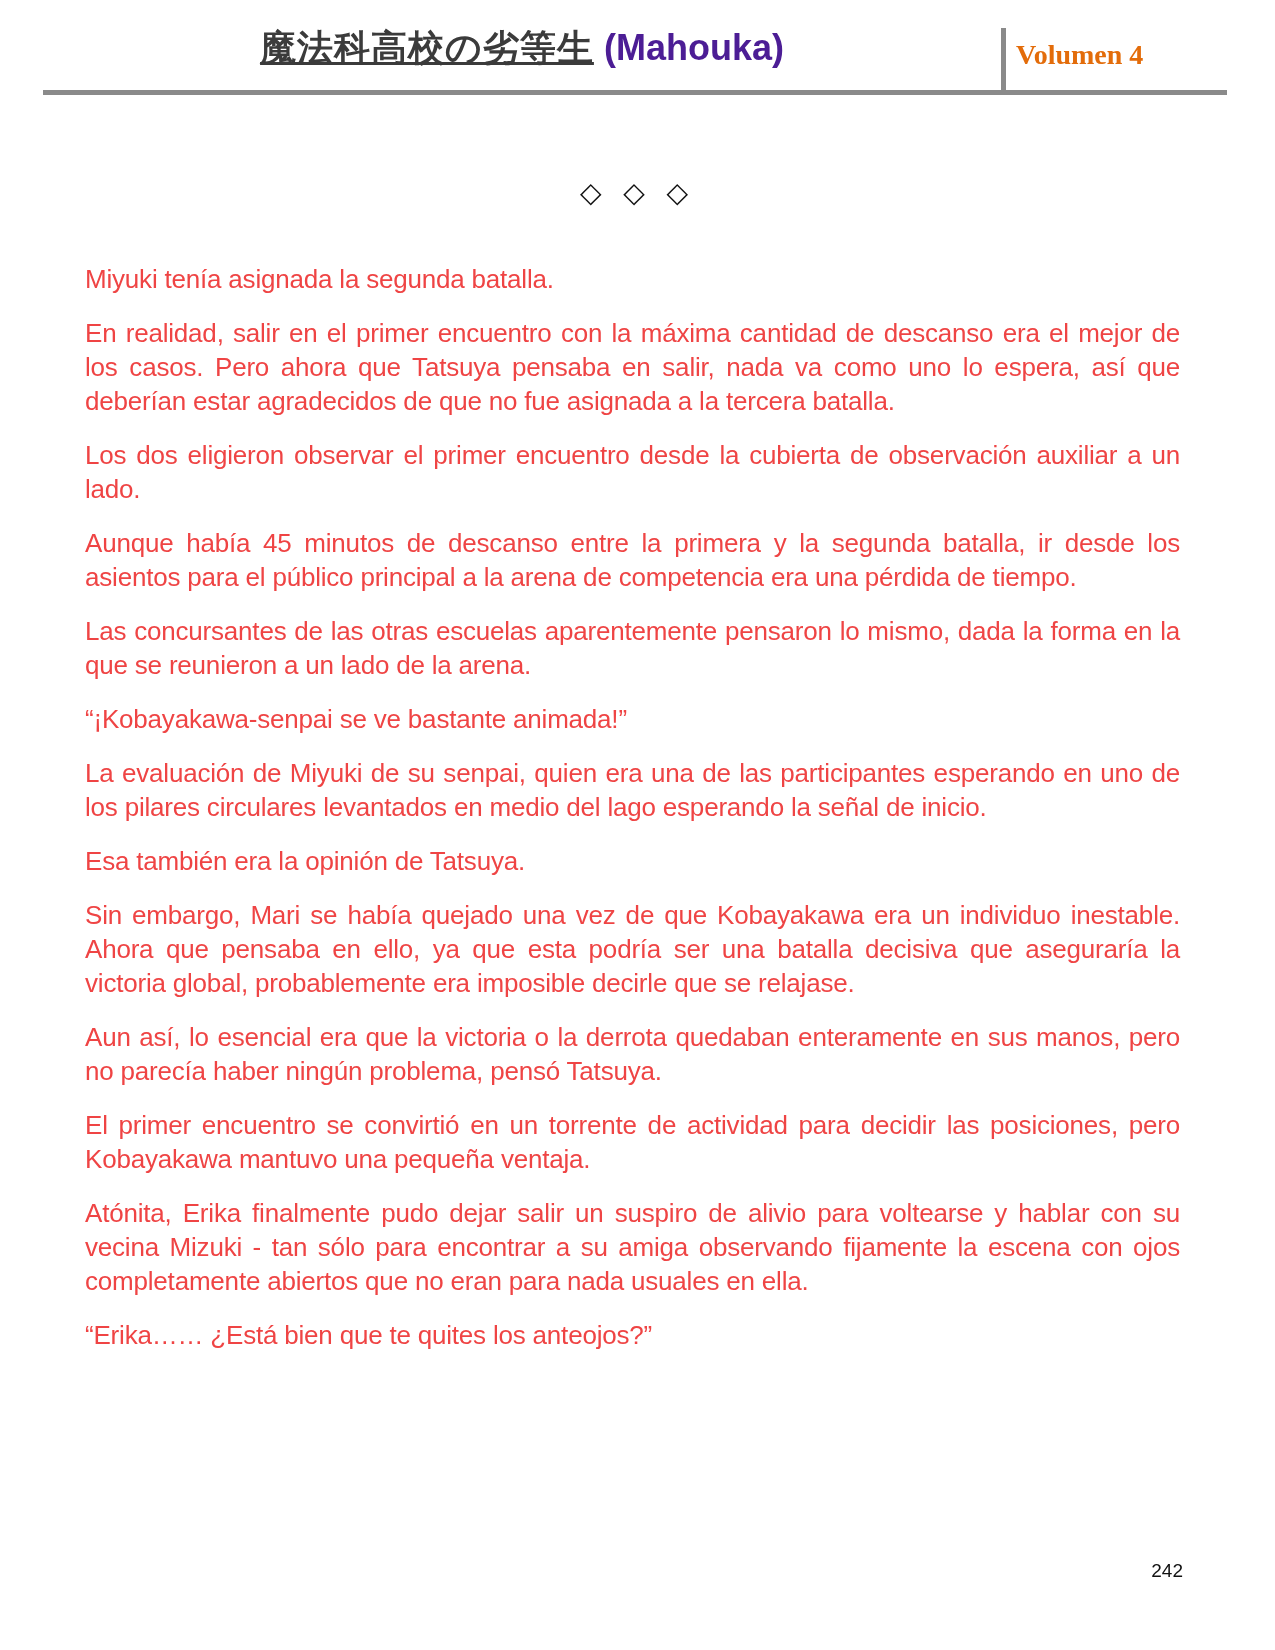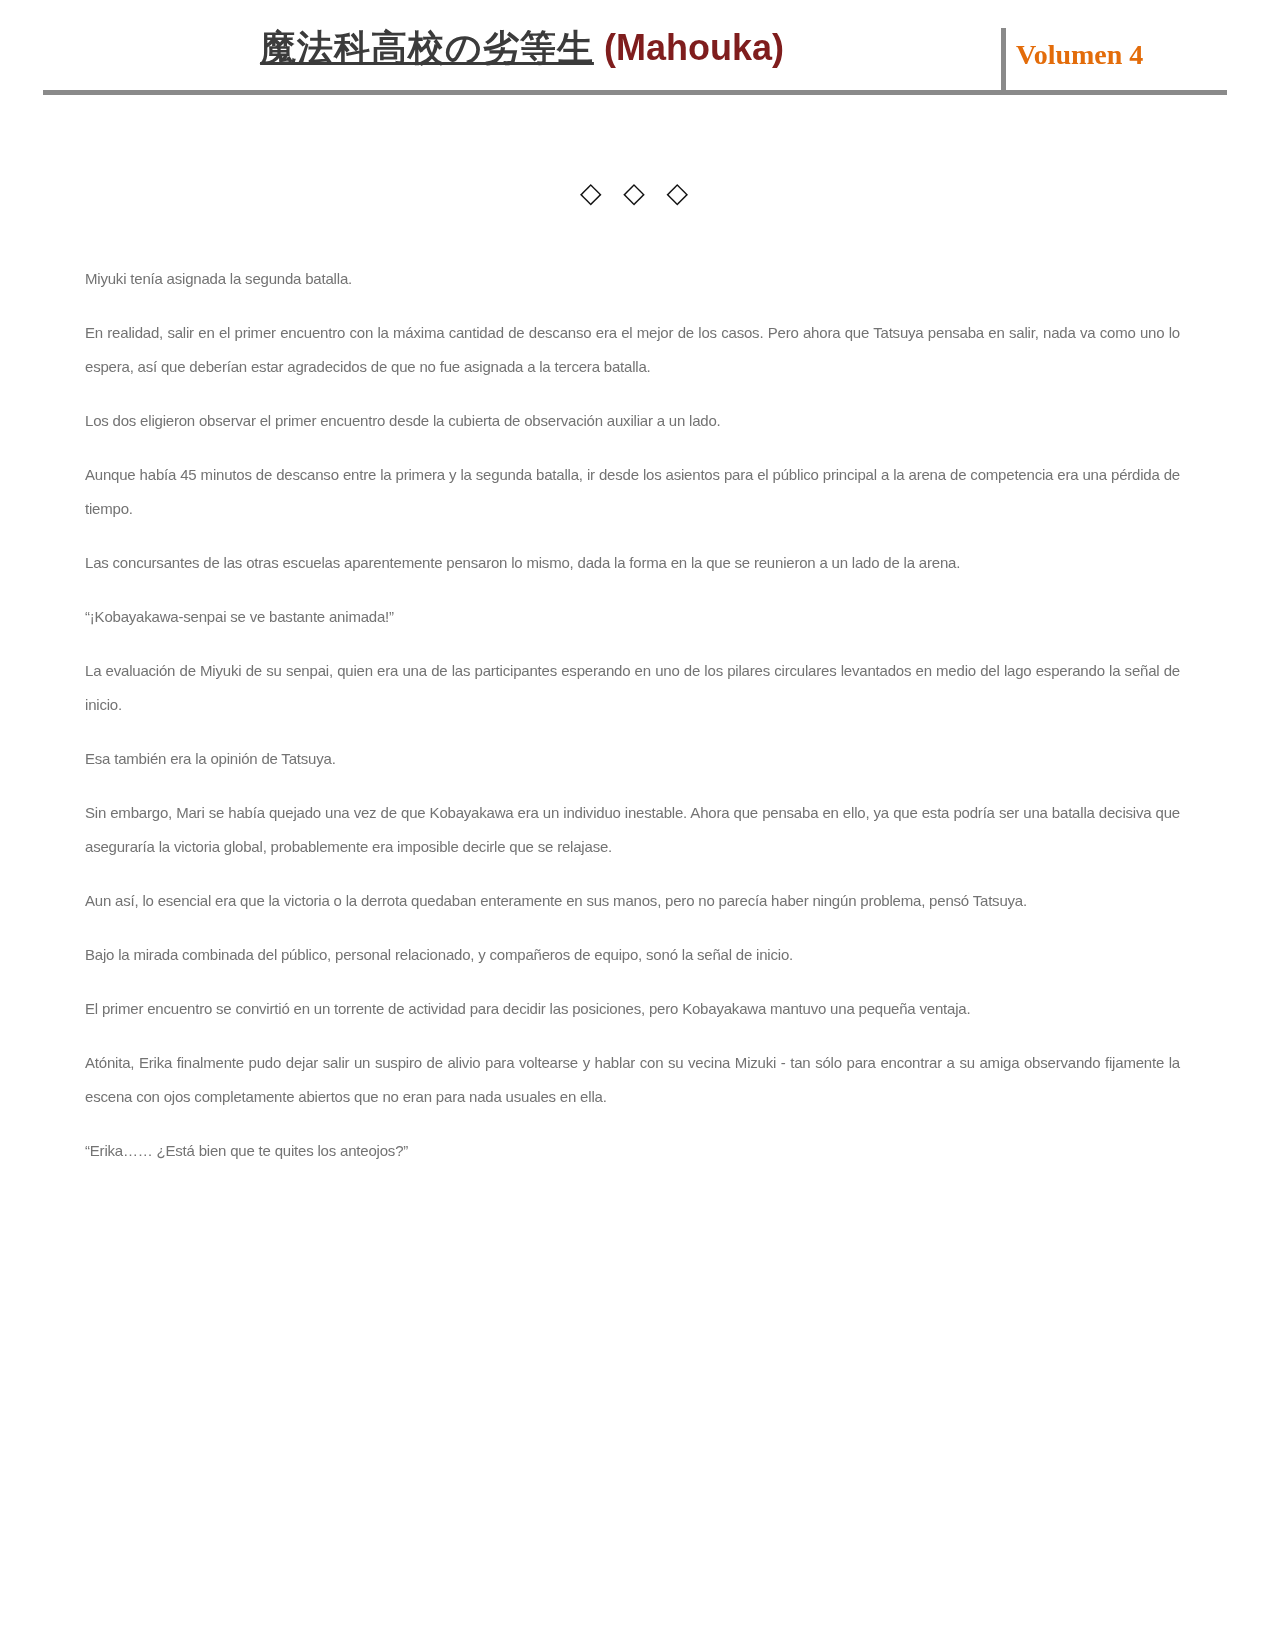--- a/index.html
+++ b/index.html
@@ -30,21 +30,21 @@
   }
   .title-jp {
     font-family: "Liberation Serif", serif;
     font-weight: 600;
     letter-spacing: 1px;
     text-decoration: underline;
   }
   .title-latin {
     font-family: "Liberation Sans", sans-serif;
     font-weight: 700;
-    color: #7f1d1d;
+    color: #4c1d95;
   }
   .volume-label {
     position: absolute;
     left: 1016px;
     top: 36px;
     font-family: "Liberation Serif", serif;
     font-weight: 700;
     font-size: 28px;
     line-height: 38px;
     white-space: nowrap;
@@ -77,25 +77,25 @@
   }
   
   .text-body {
     position: absolute;
     left: 85px;
     top: 262px;
     width: 1095px;
   }
   .text-body p {
     margin: 0 0 20px 0;
-    font-size: 15px;
+    font-size: 26px;
     line-height: 34px;
     text-align: justify;
     letter-spacing: -0.2px;
-    color: #737373;
+    color: #ef4444;
   }
   
   .page-number {
     position: absolute;
     left: 85px;
     top: 1560px;
     width: 1098px;
     text-align: right;
     font-size: 19px;
     color: #121212;
@@ -123,20 +123,20 @@
       <p>Miyuki tenía asignada la segunda batalla.</p>
       <p>En realidad, salir en el primer encuentro con la máxima cantidad de descanso era el mejor de los casos. Pero ahora que Tatsuya pensaba en salir, nada va como uno lo espera, así que deberían estar agradecidos de que no fue asignada a la tercera batalla.</p>
       <p>Los dos eligieron observar el primer encuentro desde la cubierta de observación auxiliar a un lado.</p>
       <p>Aunque había 45 minutos de descanso entre la primera y la segunda batalla, ir desde los asientos para el público principal a la arena de competencia era una pérdida de tiempo.</p>
       <p>Las concursantes de las otras escuelas aparentemente pensaron lo mismo, dada la forma en la que se reunieron a un lado de la arena.</p>
       <p>“¡Kobayakawa-senpai se ve bastante animada!”</p>
       <p>La evaluación de Miyuki de su senpai, quien era una de las participantes esperando en uno de los pilares circulares levantados en medio del lago esperando la señal de inicio.</p>
       <p>Esa también era la opinión de Tatsuya.</p>
       <p>Sin embargo, Mari se había quejado una vez de que Kobayakawa era un individuo inestable. Ahora que pensaba en ello, ya que esta podría ser una batalla decisiva que aseguraría la victoria global, probablemente era imposible decirle que se relajase.</p>
       <p>Aun así, lo esencial era que la victoria o la derrota quedaban enteramente en sus manos, pero no parecía haber ningún problema, pensó Tatsuya.</p>
-      <p>Bajo la mirada combinada del público, personal relacionado, y compañeros de equipo, sonó la señal de inicio.</p>
       <p>El primer encuentro se convirtió en un torrente de actividad para decidir las posiciones, pero Kobayakawa mantuvo una pequeña ventaja.</p>
       <p>Atónita, Erika finalmente pudo dejar salir un suspiro de alivio para voltearse y hablar con su vecina Mizuki - tan sólo para encontrar a su amiga observando fijamente la escena con ojos completamente abiertos que no eran para nada usuales en ella.</p>
       <p>“Erika…… ¿Está bien que te quites los anteojos?”</p>
     </div>
 
+  <div class="page-number">242</div>
 
 </div>
 
 </body></html>

